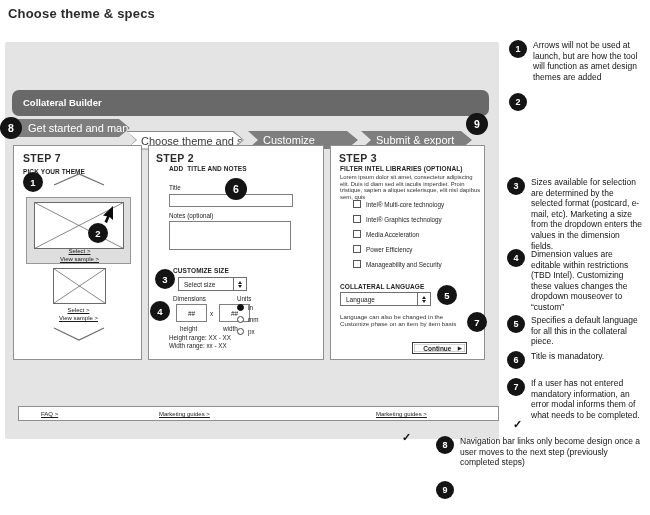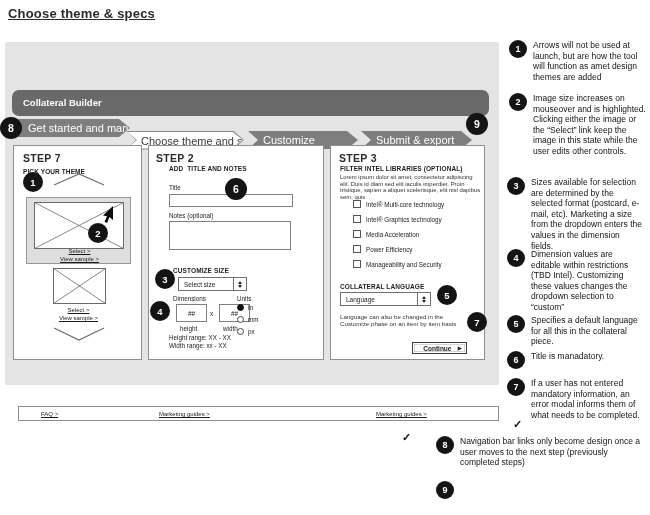--- a/index.html
+++ b/index.html
@@ -1,24 +1,24 @@
 <!DOCTYPE html>
 <html><head>
 <meta charset="utf-8">
 <style>
   * { margin:0; padding:0; box-sizing:border-box; }
   html,body { width:650px; height:515px; background:#fff; overflow:hidden;
     font-family:"Liberation Sans", sans-serif; color:#222; }
   .abs { position:absolute; }
   #stage { position:relative; width:650px; height:515px; }
 
-  #page-title { left:8px; top:6px; font-size:13px; font-weight:700; color:#2b2b2b; letter-spacing:.2px;text-decoration:underline; }
+  #page-title { left:8px; top:6px; font-size:13px; font-weight:700; color:#2b2b2b; letter-spacing:.2px; }
 
   
-  #panel { left:5px; top:42px; width:494px; height:343px; background:#e4e4e4; border-radius:2px; }
+  #panel { left:5px; top:42px; width:494px; height:397px; background:#e4e4e4; border-radius:2px; }
 
   #cb-bar { left:7px; top:48px; width:477px; height:26px; background:#696969; border-radius:7px;
     color:#fff; font-size:9.5px; font-weight:700; line-height:26px; padding-left:11px; }
 
   
   .tab { top:77px; height:18px; color:#fff; font-size:11px; line-height:18px; }
   .tab .lbl { position:absolute; left:15px; top:0; white-space:nowrap; }
   .arrow1 { clip-path:polygon(0 0, calc(100% - 11px) 0, 100% 50%, calc(100% - 11px) 100%, 0 100%); }
   .arrow2 { clip-path:polygon(0 0, calc(100% - 11px) 0, 100% 50%, calc(100% - 11px) 100%, 0 100%, 10px 50%);margin-top:12px; }
   .tab-gray { background:#7e7e7e; }
@@ -232,29 +232,28 @@
   <div class="abs marker m20" style="left:467px; top:312px;">7</div>
   <div class="abs marker m22" style="left:0px; top:117px;">8</div>
   <div class="abs marker m22" style="left:466px; top:113px;">9</div>
 
   <div class="anno col-anno" style="left:509px; top:40px;">
     <span class="circ">1</span>
     <span class="txt">Arrows will not be used at launch, but are how the tool will function as amet design themes are added</span>
   </div>
   <div class="anno col-anno" style="left:509px; top:93px;">
     <span class="circ">2</span>
-    <span class="txt">Image size increases on mouseover and is highlighted. Clicking either the image or the “Select” link keep the image in this state while the user edits other controls.</span>
   </div>
   <div class="anno col-anno" style="left:507px; top:177px;">
     <span class="circ">3</span>
     <span class="txt">Sizes available for selection are determined by the selected format (postcard, e-mail, etc).  Marketing a size from the dropdown enters the values in the dimension fields.</span>
   </div>
   <div class="anno col-anno" style="left:507px; top:249px;">
     <span class="circ">4</span>
-    <span class="txt">Dimension values are editable within restrictions (TBD Intel). Customizing these values changes the dropdown selection to “custom”</span>
+    <span class="txt">Dimension values are editable within restrictions (TBD Intel). Customizing these values changes the dropdown mouseover to “custom”</span>
   </div>
   <div class="anno col-anno" style="left:507px; top:315px;">
     <span class="circ">5</span>
     <span class="txt">Specifies a default language for all this in the collateral piece.</span>
   </div>
   <div class="anno col-anno" style="left:507px; top:351px;">
     <span class="circ">6</span>
     <span class="txt">Title is manadatory.</span>
   </div>
   <div class="anno col-anno" style="left:507px; top:378px;">

